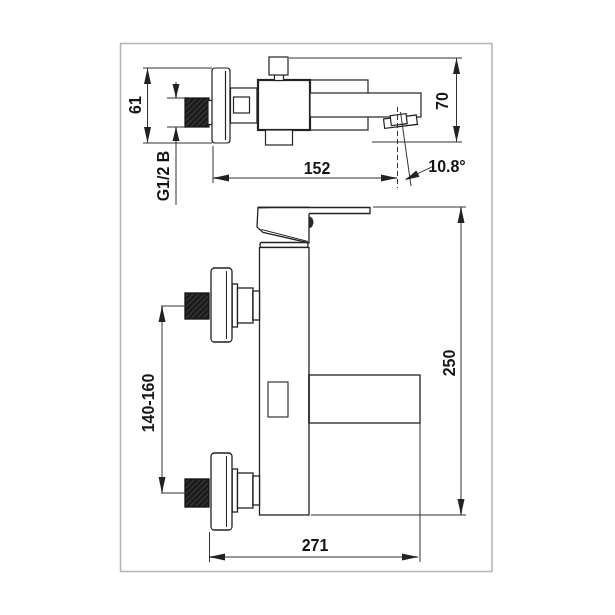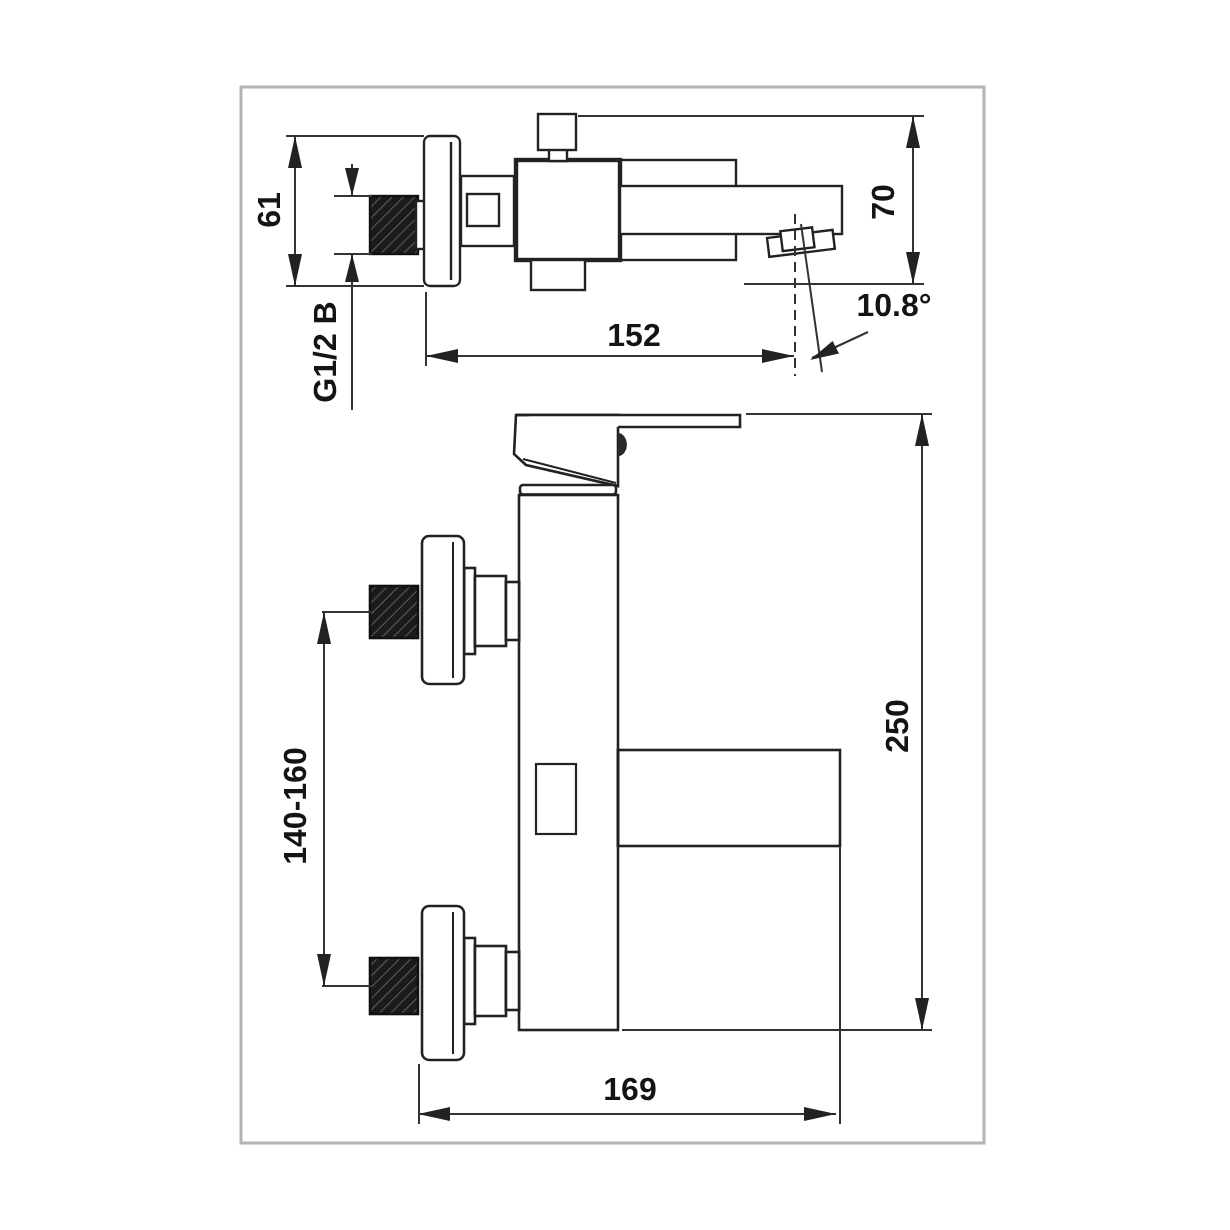--- a/index.html
+++ b/index.html
@@ -167,20 +167,20 @@
   </svg>
 
   <div class="dim-label rot" style="left:136px;top:105px">61</div>
 
   <div class="dim-label rot" style="left:164px;top:176px">G1/2 B</div>
 
   <div class="dim-label" style="left:317px;top:169px">152</div>
 
   <div class="dim-label rot" style="left:443px;top:101px">70</div>
 
-  <div class="dim-label" style="left:447px;top:154px">10.8°</div>
+  <div class="dim-label" style="left:447px;top:167px">10.8°</div>
 
   <div class="dim-label rot" style="left:149px;top:403px">140-160</div>
 
   <div class="dim-label rot" style="left:450px;top:363px">250</div>
 
-  <div class="dim-label" style="left:315px;top:546px">169</div>
+  <div class="dim-label" style="left:315px;top:546px">271</div>
 </div>
 
 </body></html>

